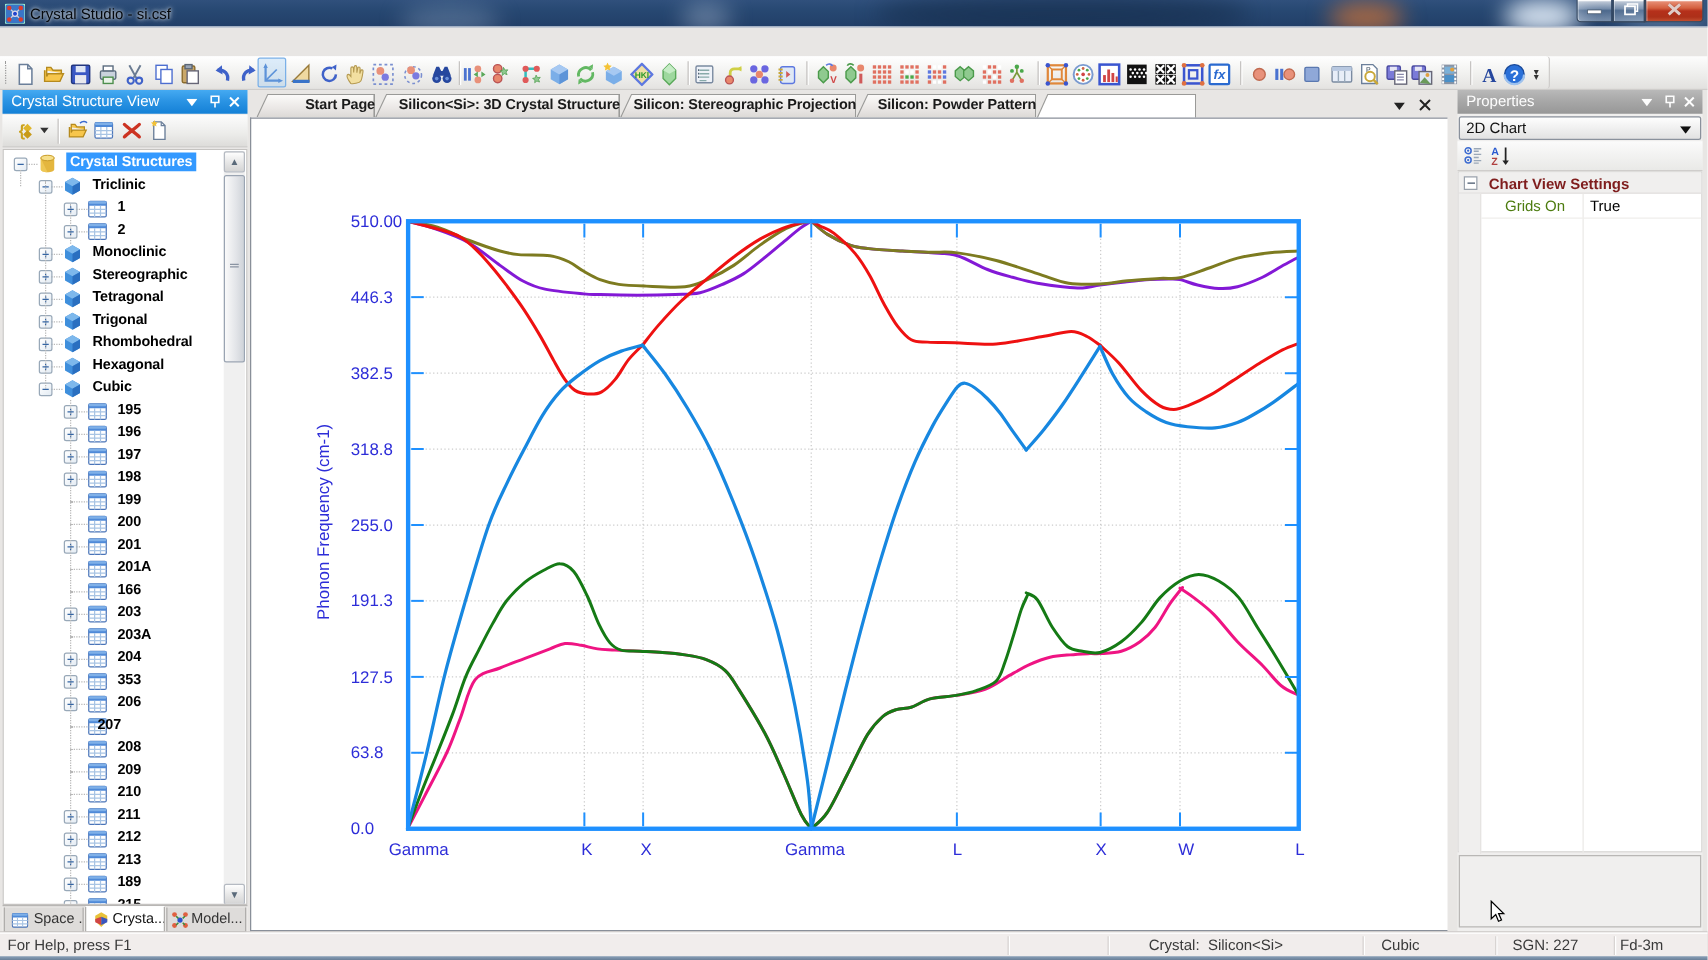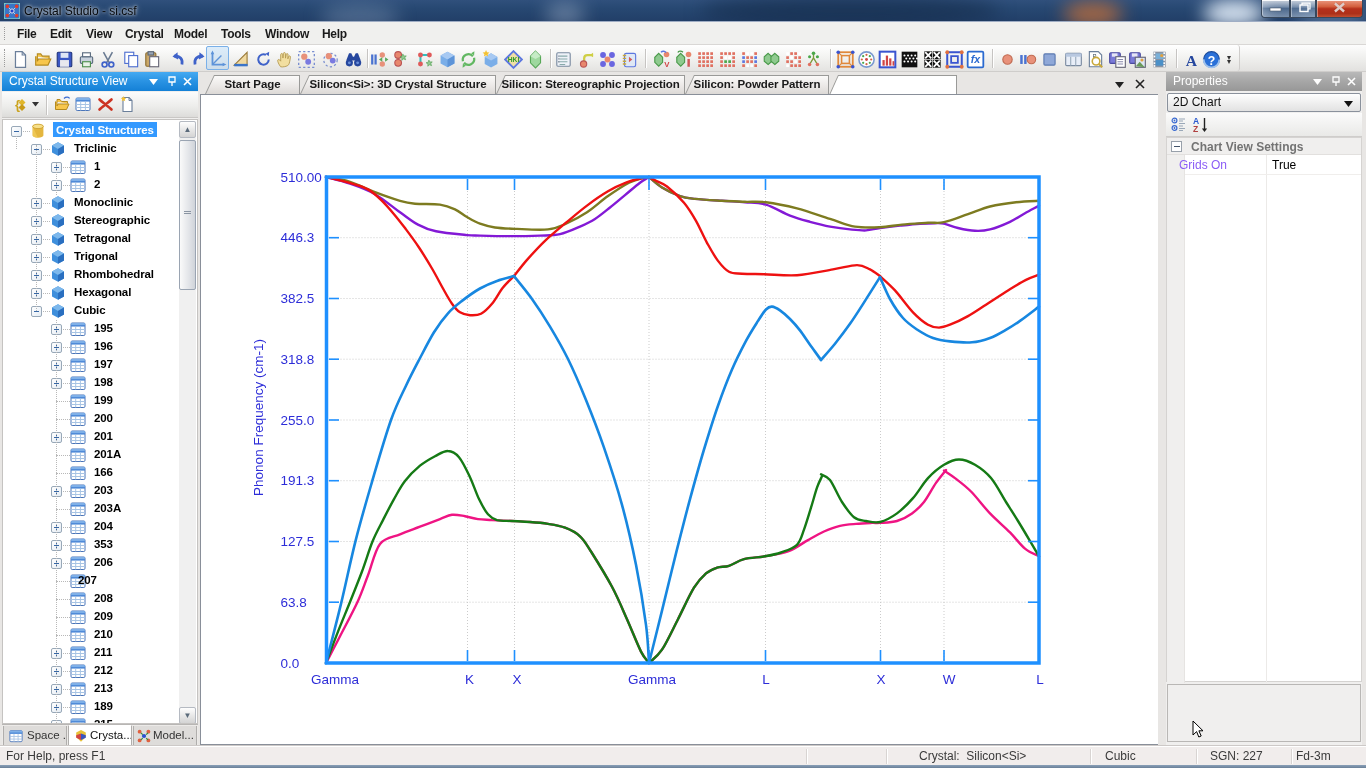--- a/index.html
+++ b/index.html
@@ -40,21 +40,21 @@
 #lptabs { position:absolute; left:0; top:652px; width:196px; height:21px; background:#eceae8; border-top:1px solid #b8b6b4; }
 .lptab { position:absolute; top:1px; height:20px; background:#dedcda; border:1px solid #b0aeac; border-top:none; font-size:11.5px; color:#333; overflow:hidden; white-space:nowrap; }
 .lptab.act { background:#fff; height:21px; top:0; border-top:1px solid #fff; color:#111; }
 
 #docbg { left:200px; top:72px; width:960px; height:673px; background:#e8e6e4; }
 #tabbar { position:absolute; left:0; top:2px; width:960px; height:20px; }
 .dtab { position:absolute; top:1px; height:19px; font-size:11.5px; font-weight:bold; color:#1a1a1a; letter-spacing:-0.1px; }
 .dtab .bg1 { position:absolute; inset:0; background:#9a9a98; clip-path:polygon(9px 0, 100% 0, 100% 100%, 0 100%); }
 .dtab .bg2 { position:absolute; inset:1px 1px 0 1px; background:linear-gradient(180deg,#fbfaf9,#eae7e5 60%,#dcd9d6); clip-path:polygon(8.5px 0, 100% 0, 100% 100%, 0 100%); }
 .dtab.act .bg2 { background:#fff; }
-.dtab span { position:absolute; top:3px; width:100%; text-align:center; }
+.dtab span { position:absolute; top:3px; width:100%; text-align:right; }
 .dtab.act span { font-weight:bold;margin-top:40px; }
 #docwhite { position:absolute; left:0; top:22px; width:958px; height:651px; background:#fff; border:1px solid #898f99; border-right:none; }
 
 #pp { left:1166px; top:72px; width:196px; height:673px; background:#f0efee; }
 #pphead { position:absolute; left:0; top:0; width:196px; height:19px; background:linear-gradient(180deg,#b9b9b9,#a8a8a8 45%,#979797); color:#fdfdfd; font-size:12px; line-height:19px; padding-left:7px; }
 #ppcombo { position:absolute; left:1px; top:21px; width:194px; height:19px; background:linear-gradient(180deg,#fefefe,#f0f0f0 50%,#e2e2e2); border:1px solid #8a919c; border-radius:2px; font-size:12px; color:#111; line-height:17px; padding-left:5px; }
 #pptools { position:absolute; left:0; top:41px; width:196px; height:24px; background:linear-gradient(180deg,#fbfbfb,#e9e9e7); border-bottom:1px solid #cfcdcb; }
 #ppgrid { position:absolute; left:0; top:65px; width:196px; height:545px; background:#fff; border:1px solid #d5d3d1; }
 #ppdesc { position:absolute; left:1px; top:612px; width:194px; height:58px; background:#f0efee; border:1px solid #b9b7b5; }
 
@@ -88,31 +88,20 @@
  <div class="capbtn" style="left:1290px;width:26px"><svg width="24" height="15">
           <rect x="9" y="5" width="8" height="6.5" fill="none" stroke="#fff" stroke-width="1.4"></rect>
           <path d="M11 5V3.2h8V9h-2" fill="none" stroke="#fff" stroke-width="1.2"></path>
         </svg></div>
  <div class="capbtn" style="left:1316px;width:47px;border-radius:0 0 4px 0;background:linear-gradient(180deg,#eb9880,#d4603f 38%,#b5301b 52%,#ad3019 80%,#c14e30)"><svg width="45" height="15">
           <path d="M18 3.5l9 8M27 3.5l-9 8" stroke="#fff" stroke-width="2.4"></path>
           <path d="M18 3.5l9 8M27 3.5l-9 8" stroke="#803020" stroke-width="3.4" opacity=".25"></path>
         </svg></div>
 </div>
 
-<div id="menu" class="abs">
- <div class="grip" style="left:4px;top:5px;height:13px"></div>
- <span style="left:17px">File</span>
-      <span style="left:50px">Edit</span>
-      <span style="left:86px">View</span>
- <span style="left:125px">Crystal</span>
-      <span style="left:174px">Model</span>
-      <span style="left:221px">Tools</span>
- <span style="left:265px">Window</span>
-      <span style="left:322px">Help</span>
-</div>
 
 <div id="toolbar" class="abs">
  <div id="toolchunk"></div>
  <div class="grip" style="left:4px;top:4px;height:18px;position:absolute"></div>
 <svg class="ti" style="left:11px;top:5px" width="19" height="19" viewBox="0 0 17 17">
         <path d="M4 1.5h6l3 3v11H4z" fill="#fff" stroke="#6b7f9a" stroke-width="1.1"></path>
         <path d="M10 1.5v3h3" fill="none" stroke="#6b7f9a"></path>
       </svg>
 <svg class="ti" style="left:34px;top:5px" width="19" height="19" viewBox="0 0 17 17">
         <path d="M1.5 5.5v8h11l2.5-5.5h-11l-1 2v-6.5h3l1.5 2h6v2" fill="#f7c64c" stroke="#b58a1e" stroke-width="1"></path>
@@ -1083,24 +1072,24 @@
           <text x="0" y="8" font-size="8.5" fill="#2a5ad0" font-weight="bold">A</text>
           <text x="0" y="16" font-size="8.5" fill="#b04040" font-weight="bold">Z</text>
           <path d="M11.5 2v11" stroke="#222" stroke-width="1.4"></path>
           <path d="M11.5 16l-2.6-3.6h5.2z" fill="#222"></path>
         </svg>
  </div>
  <div id="ppgrid">
    <div style="position:absolute;left:0;top:0;width:194px;height:17px;background:#f0efee;border-bottom:1px solid #e2e0de"></div>
    <div style="position:absolute;left:4px;top:3px;width:11px;height:11px;border:1px solid #98a0aa;background:#fff"></div>
    <div style="position:absolute;left:6.5px;top:8px;width:6px;height:1px;background:#44546a"></div>
-   <div style="position:absolute;left:24px;top:2px;font-size:12px;font-weight:bold;color:#737373">Chart View Settings</div>
+   <div style="position:absolute;left:24px;top:2px;font-size:12px;font-weight:bold;color:#7f1d1d">Chart View Settings</div>
    <div style="position:absolute;left:0;top:17px;width:18px;height:528px;background:#f0efee;border-right:1px solid #e6e4e2"></div>
    <div style="position:absolute;left:99px;top:17px;width:1px;height:528px;background:#eceae8"></div>
-   <div style="position:absolute;left:12px;top:20px;font-size:12px;color:#8b5cf6">Grids On</div>
+   <div style="position:absolute;left:37px;top:20px;font-size:12px;color:#4d7c0f">Grids On</div>
    <div style="position:absolute;left:105px;top:20px;font-size:12px;color:#000">True</div>
    <div style="position:absolute;left:18px;top:36px;width:176px;height:1px;background:#f0eeec"></div>
  </div>
  <div id="ppdesc"></div>
  <svg style="position:absolute;left:26px;top:648px" width="13" height="20" viewBox="0 0 13 20">
         <path d="M1 1v14l3.6-3.4 2.2 5.4 2.4-1-2.3-5.2H11z" fill="#fff" stroke="#000" stroke-width="1"></path>
       </svg>
 </div>
 
 <div id="status" class="abs">

